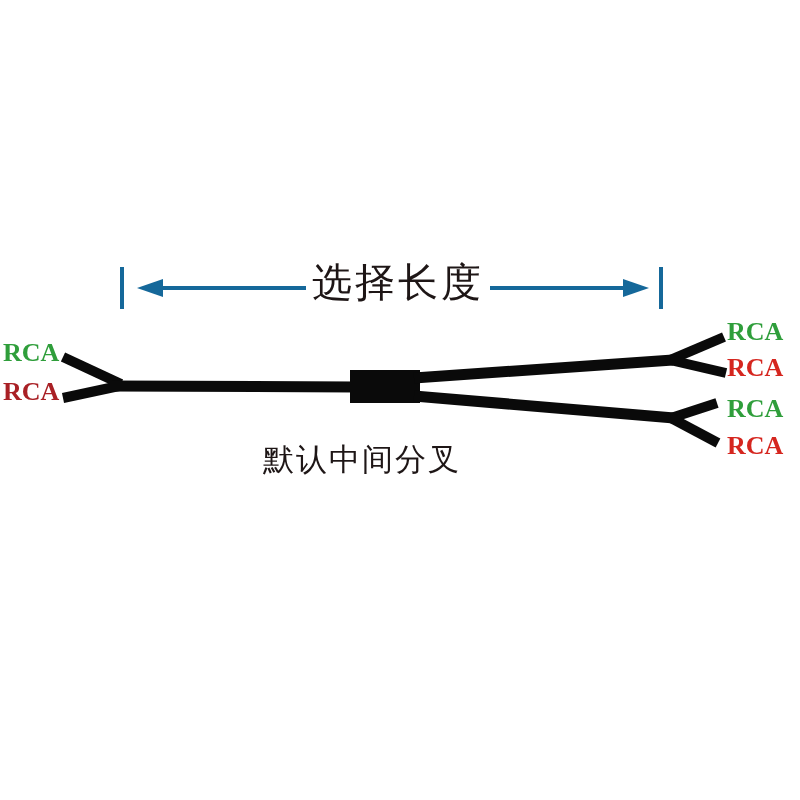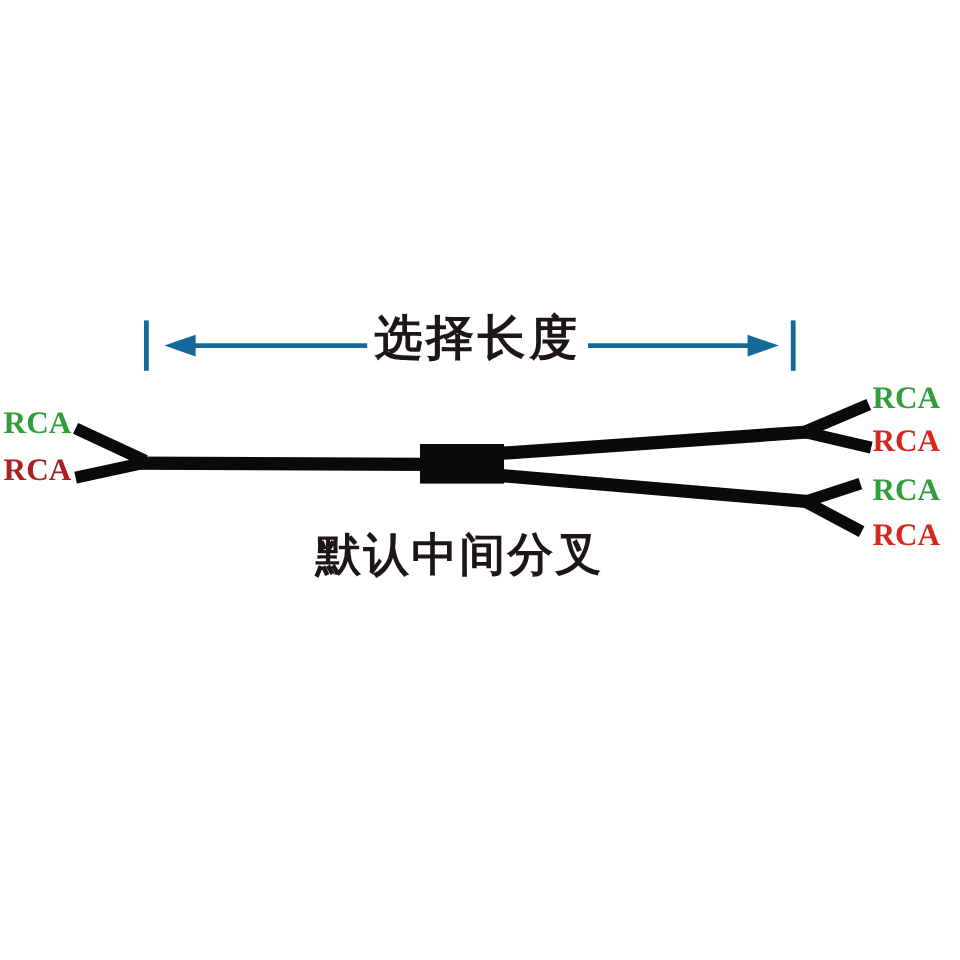--- a/index.html
+++ b/index.html
@@ -26,35 +26,35 @@
   .cable-fill   { fill:   var(--cable, #0a0a0a); }
   .label {
     position: absolute;
     white-space: nowrap;
     line-height: 1;
   }
   .dim-label {
     left: 312px;
     top: 262px;
     font-size: 40px;
-    font-weight: bold;
+    font-weight: normal;
     letter-spacing: 3px;
     color: var(--text, #1e1616);
   }
   .rca-label {
     font-family: "Liberation Serif", serif;
     font-weight: bold;
     font-size: 26px;
     letter-spacing: 0px;
   }
   .rca-left  { left: 3px; }
   .rca-right { left: 727px; }
   .note {
-    font-size: 38px;
-    font-weight: bold;
+    font-size: 31px;
+    font-weight: normal;
     letter-spacing: 2px;
     color: var(--text, #1e1616);
   }
   .note-1 { left: 263px; top: 444px; }
   .note-2 { left: 255px; top: 524px; }
 </style>
 </head>
 <body>
 
 <div id="stage">

